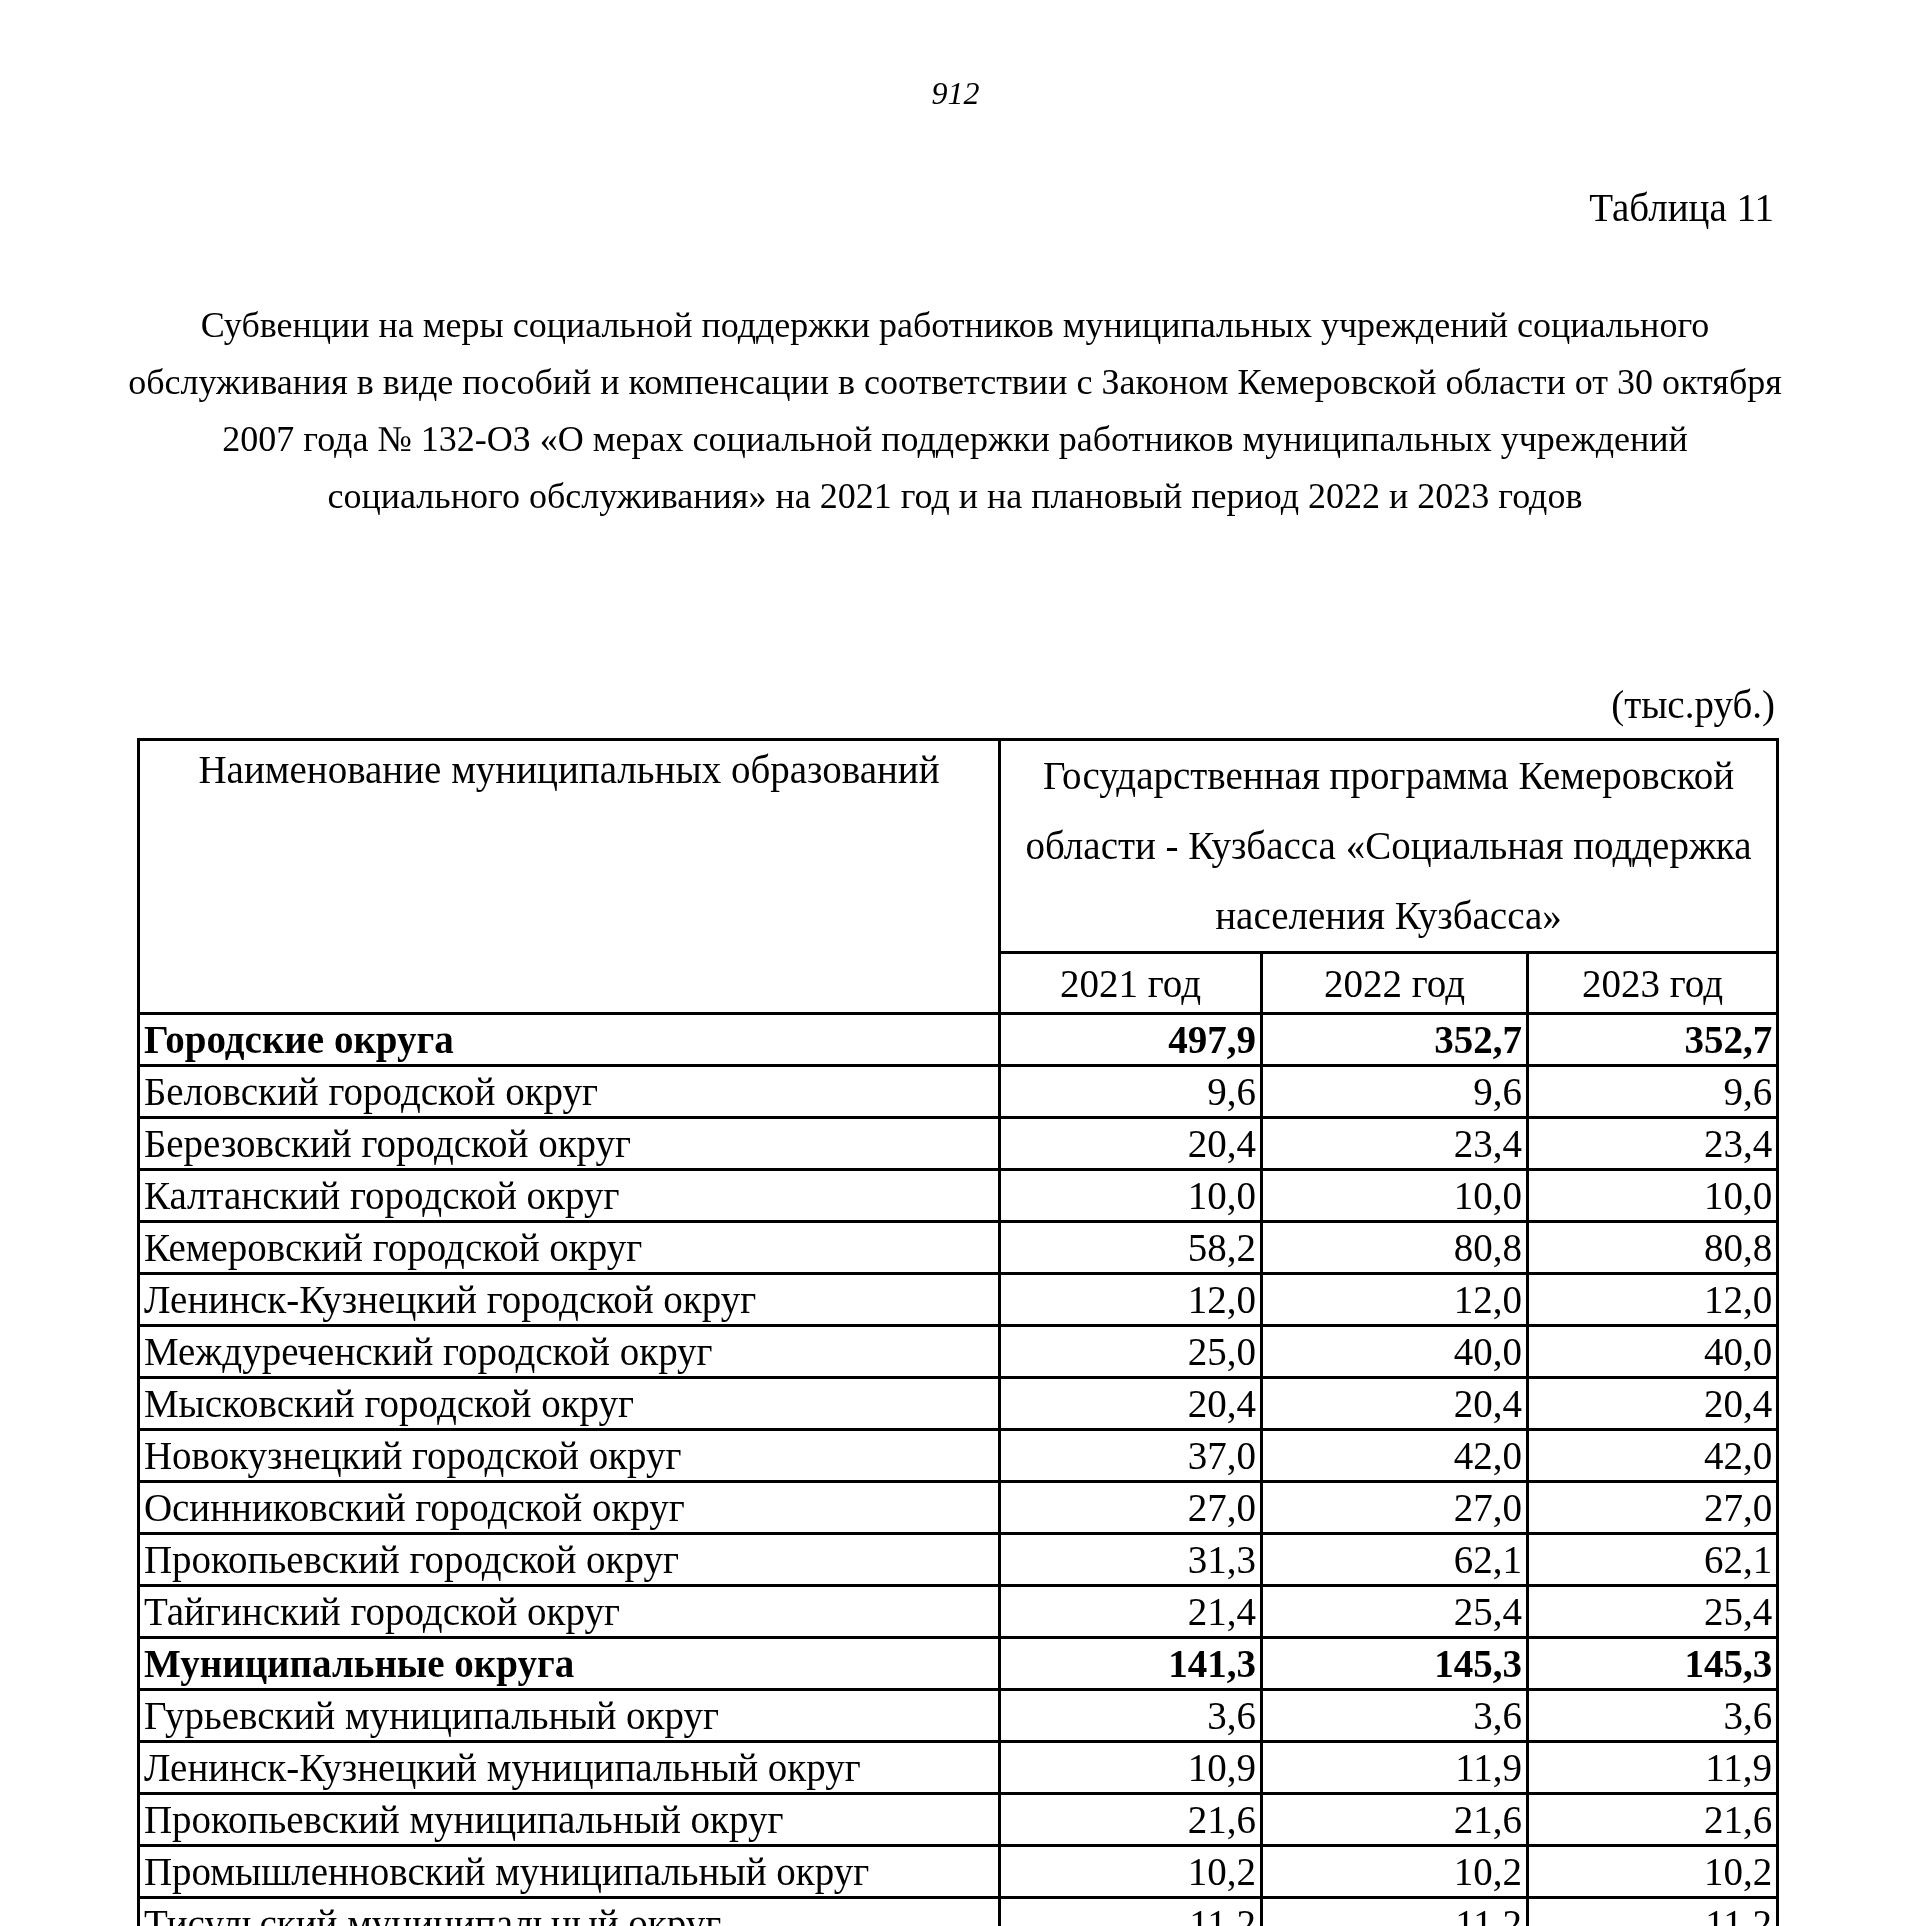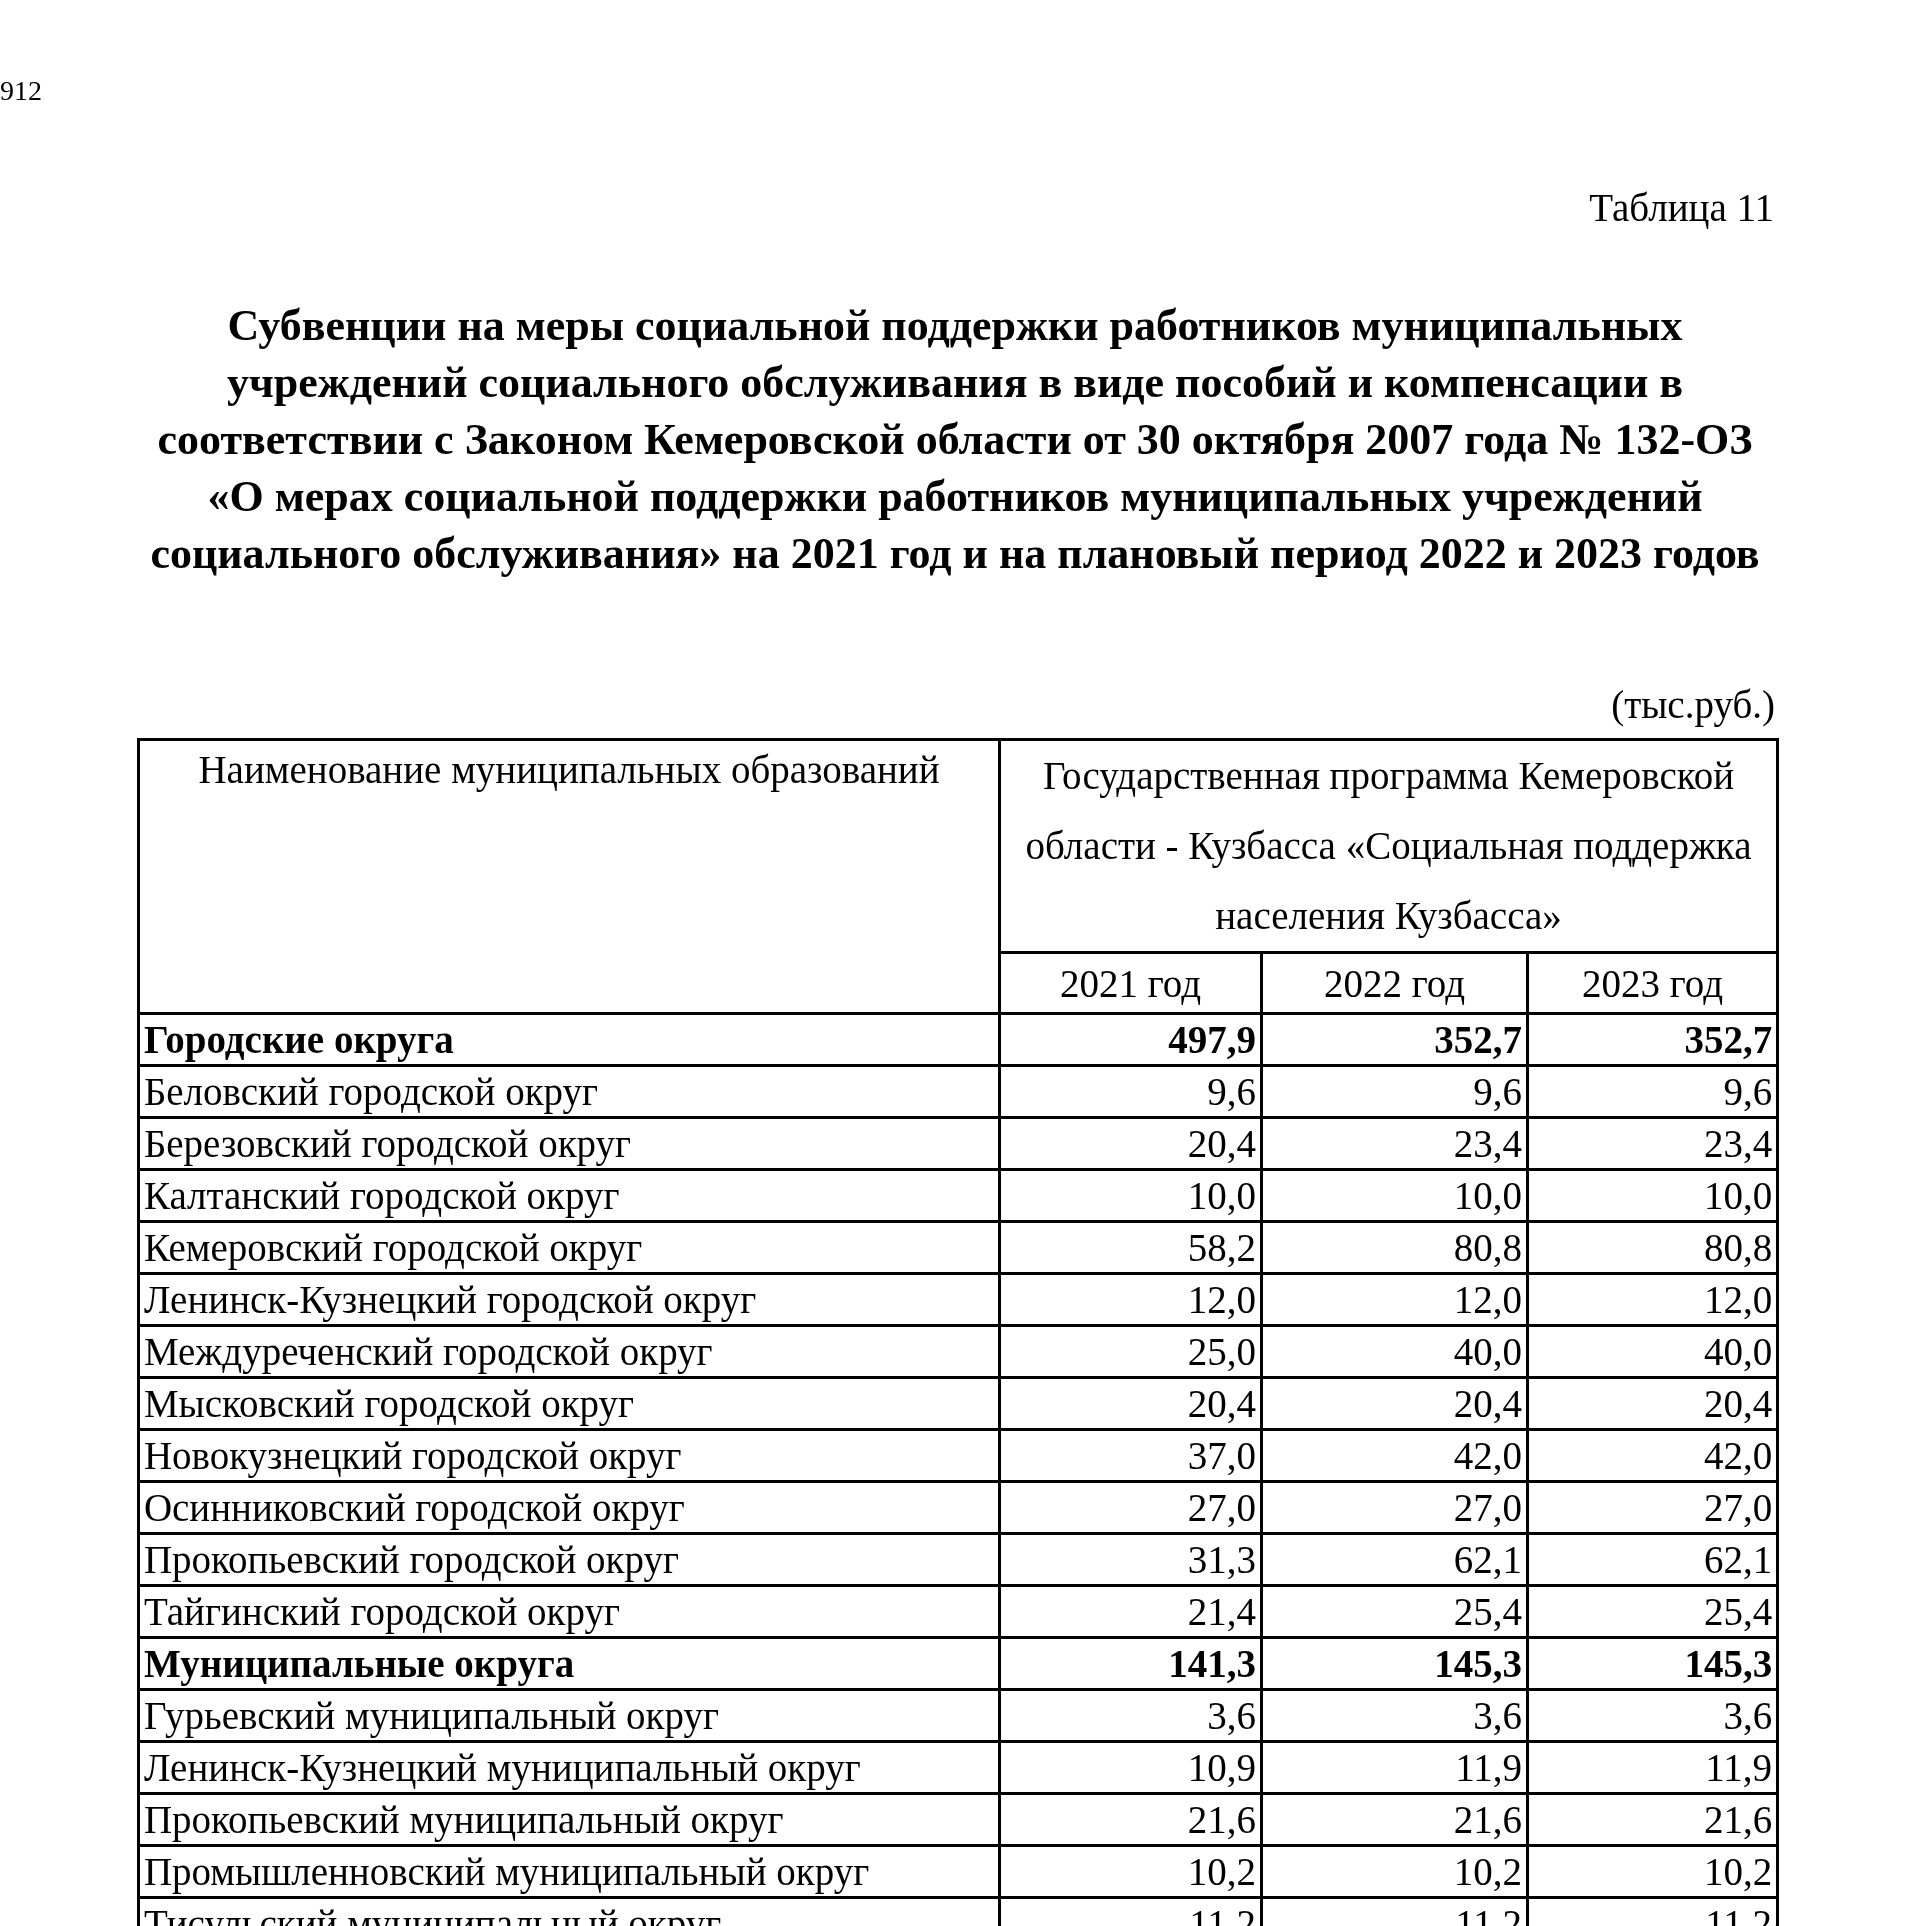--- a/index.html
+++ b/index.html
@@ -1,19 +1,19 @@
 <!DOCTYPE html>
 <html style="font-size:6.2px"><head>
 <meta charset="utf-8">
 <style>
   html, body { margin:0; padding:0; background:#ffffff; }
   body { width:1911px; height:2703px; position:relative; font-family:"Liberation Serif","DejaVu Serif",serif; color:#000; }
-  .page-num { position:absolute; top:75px; left:0; width:1911px; font-size:28px; }
+  .page-num { position:absolute; top:75px; left:0; width:1911px; text-align:center; font-size:32px;font-style:italic; }
   .table-label { position:absolute; top:185px; right:137px; font-size:39px; }
-  .title { position:absolute; top:297px; left:127px; width:1656px; text-align:center; font-weight:bold; font-size:44px; line-height:57px; }
+  .title { position:absolute; top:297px; left:127px; width:1656px; text-align:center; font-weight:normal; font-size:36px; line-height:57px; }
   .units { position:absolute; top:682px; right:136px; font-size:39px; }
   table.main { position:absolute; top:738px; left:137px; width:1639px; border-collapse:collapse; font-size:39px; table-layout:fixed; }
   table.main td, table.main th { border:3.5px solid #000; padding:0 3.9px; font-weight:normal; }
   .h-name { width:854px; vertical-align:top; padding-top:7.7px; line-height:57px; }
   .h-prog { height:208px; vertical-align:top; text-align:center; line-height:70px; padding-top:7.7px; }
   .h-year { height:58px; text-align:center; vertical-align:middle; }
   tr.data td { height:49px; line-height:49px; padding-top:0; padding-bottom:0; }
   td.name { text-align:left; white-space:nowrap; }
   td.num { text-align:right; }
   tr.group td { font-weight:bold; }

